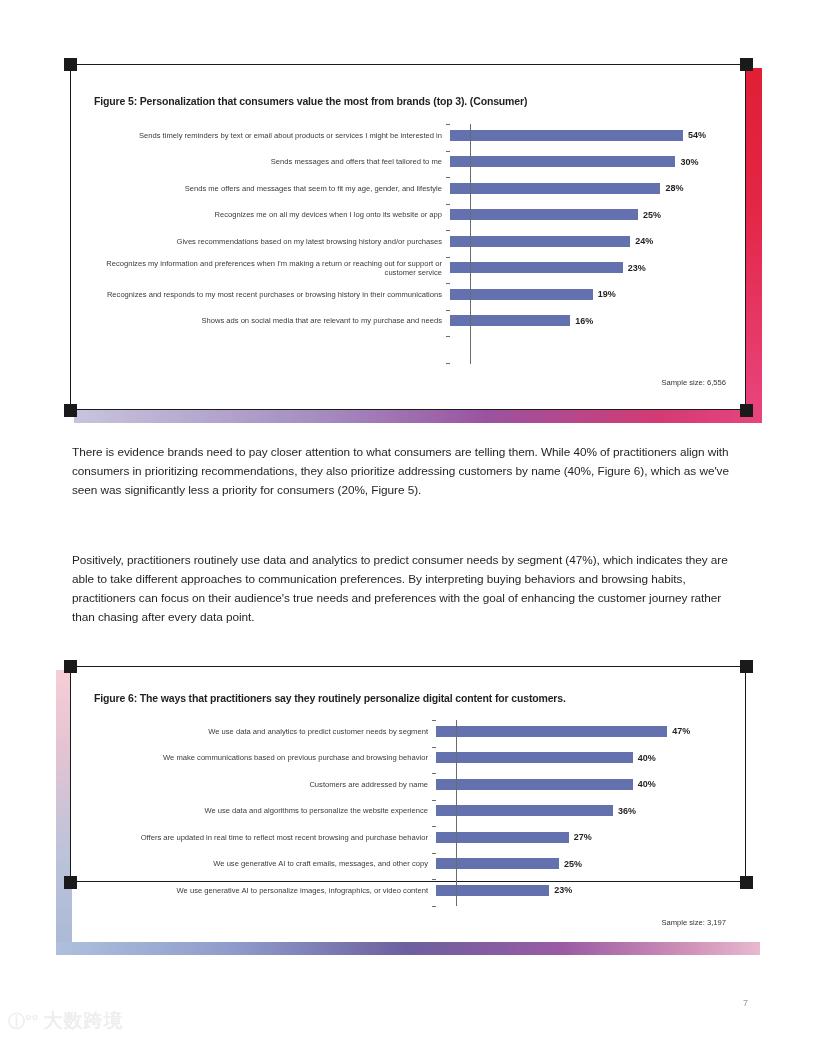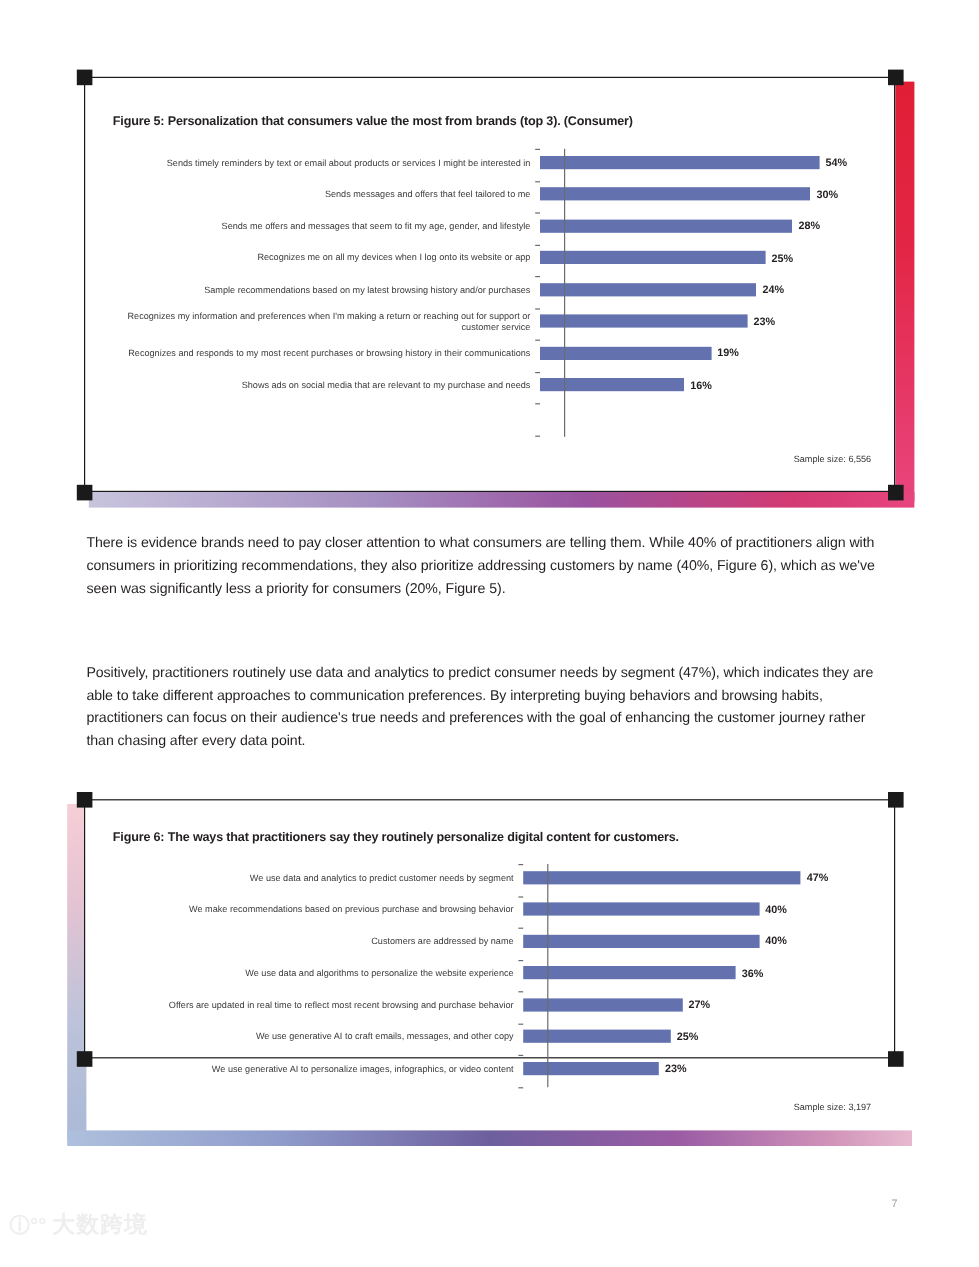--- a/index.html
+++ b/index.html
@@ -203,21 +203,21 @@
           </div>
         </div>
         <div class="row" style="height: 26.5px;">
           <div class="row-label" style="width: 360px;">Recognizes me on all my devices when I log onto its website or app</div>
           <div class="row-barwrap">
             <div class="bar" style="width: 187.879px; background: rgb(99, 114, 174); height: 11px;"></div>
             <span class="bar-value">25%</span>
           </div>
         </div>
         <div class="row" style="height: 26.5px;">
-          <div class="row-label" style="width: 360px;">Sample recommendations based on my latest browsing history and/or purchases</div>
+          <div class="row-label" style="width: 360px;">Gives recommendations based on my latest browsing history and/or purchases</div>
           <div class="row-barwrap">
             <div class="bar" style="width: 180.364px; background: rgb(99, 114, 174); height: 11px;"></div>
             <span class="bar-value">24%</span>
           </div>
         </div>
         <div class="row" style="height: 26.5px;">
           <div class="row-label" style="width: 360px;">Recognizes my information and preferences when I'm making a return or reaching out for support or customer service</div>
           <div class="row-barwrap">
             <div class="bar" style="width: 172.848px; background: rgb(99, 114, 174); height: 11px;"></div>
             <span class="bar-value">23%</span>
@@ -276,21 +276,21 @@
     <div class="axis" style="left:366px; top:2px; height:186px;"></div>
     <div class="chart-rows" id="fig6-rows">
         <div class="row" style="height: 26.5px;">
           <div class="row-label" style="width: 346px;">We use data and analytics to predict customer needs by segment</div>
           <div class="row-barwrap">
             <div class="bar" style="width: 231.24px; background: rgb(99, 114, 174); height: 11px;"></div>
             <span class="bar-value">47%</span>
           </div>
         </div>
         <div class="row" style="height: 26.5px;">
-          <div class="row-label" style="width: 346px;">We make recommendations based on previous purchase and browsing behavior</div>
+          <div class="row-label" style="width: 346px;">We make communications based on previous purchase and browsing behavior</div>
           <div class="row-barwrap">
             <div class="bar" style="width: 196.8px; background: rgb(99, 114, 174); height: 11px;"></div>
             <span class="bar-value">40%</span>
           </div>
         </div>
         <div class="row" style="height: 26.5px;">
           <div class="row-label" style="width: 346px;">Customers are addressed by name</div>
           <div class="row-barwrap">
             <div class="bar" style="width: 196.8px; background: rgb(99, 114, 174); height: 11px;"></div>
             <span class="bar-value">40%</span>

